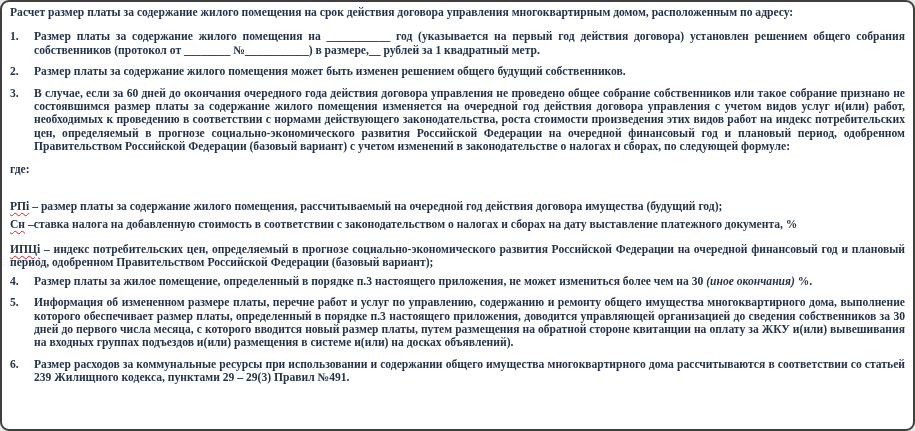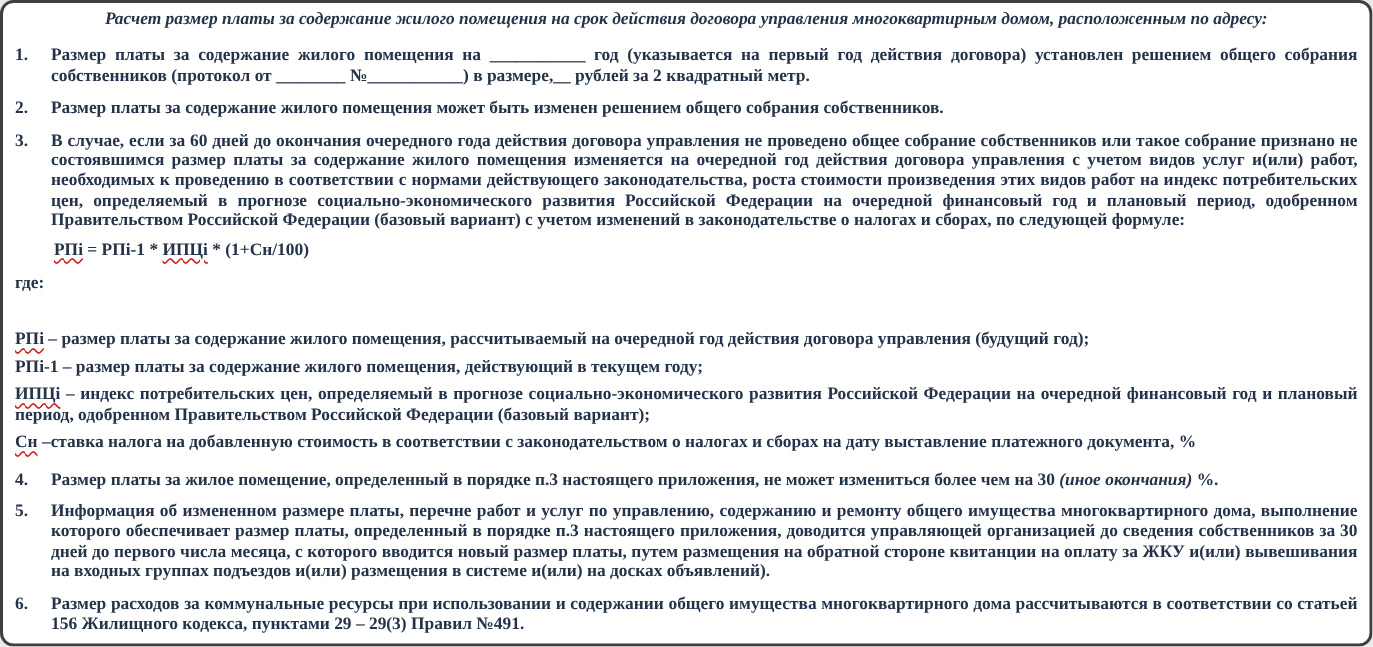--- a/index.html
+++ b/index.html
@@ -10,21 +10,21 @@
     background: #ffffff;
     border: 2px solid #3f3f3f;
     border-radius: 9px;
     padding: 4px 8px 5px 8px;
     font-family: "Liberation Serif", "DejaVu Serif", serif;
     font-weight: bold;
     font-size: 11.6px;
     line-height: 13.4px;
     color: #243349;
   }
-  .title { text-align: center; font-style: italic; }
+  .title { text-align: left; }
   .title-block { margin-bottom: 11px; }
   .item { display: flex; margin-bottom: 8px; }
   .item .num { flex: 0 0 24px; }
   .item .body { flex: 1; text-align: justify; }
   .formula { margin: 6px 0 5px 26px; }
   .where { margin: 9px 0 24px 0; }
   .def { text-align: justify; margin-bottom: 5px; }
   .def-last { margin-bottom: 11px; }
   .wavy {
     text-decoration-line: underline;
@@ -39,63 +39,57 @@
 <body>
 
 <div class="page">
 
   <div class="title-block">
     <div class="title">Расчет размер платы за содержание жилого помещения на срок действия договора управления многоквартирным домом, расположенным по адресу:</div>
   </div>
 
   <div class="item">
     <span class="num">1.</span>
-    <div class="body">Размер платы за содержание жилого помещения на ___________ год (указывается на первый год действия договора) установлен решением общего собрания собственников (протокол от ________ №___________) в размере,__ рублей за 2 квадратный метр.</div>
+    <div class="body">Размер платы за содержание жилого помещения на ___________ год (указывается на первый год действия договора) установлен решением общего собрания собственников (протокол от ________ №___________) в размере,__ рублей за 1 квадратный метр.</div>
   </div>
 
   <div class="item">
     <span class="num">2.</span>
-    <div class="body">Размер платы за содержание жилого помещения может быть изменен решением общего собрания собственников.</div>
+    <div class="body">Размер платы за содержание жилого помещения может быть изменен решением общего будущий собственников.</div>
   </div>
 
   <div class="item" style="margin-bottom:0;">
     <span class="num">3.</span>
     <div class="body">В случае, если за 60 дней до окончания очередного года действия договора управления не проведено общее собрание собственников или такое собрание признано не состоявшимся размер платы за содержание жилого помещения изменяется на очередной год действия договора управления с учетом видов услуг и(или) работ, необходимых к проведению в соответствии с нормами действующего законодательства, роста стоимости произведения этих видов работ на индекс потребительских цен, определяемый в прогнозе социально-экономического развития Российской Федерации на очередной финансовый год и плановый период, одобренном Правительством Российской Федерации (базовый вариант) с учетом изменений в законодательстве о налогах и сборах, по следующей формуле:</div>
   </div>
 
-  <div class="formula">
-    <span class="wavy">РПi</span><span> = РПi-1 * </span><span class="wavy">ИПЦi</span><span> * (1+Сн/100)</span>
-  </div>
 
   <div class="where">где:</div>
 
   <div class="def">
-    <span class="wavy">РПi</span><span> – размер платы за содержание жилого помещения, рассчитываемый на очередной год действия договора управления (будущий год);</span>
+    <span class="wavy">РПi</span><span> – размер платы за содержание жилого помещения, рассчитываемый на очередной год действия договора имущества (будущий год);</span>
   </div>
 
-  <div class="def">
-    <span>РПi-1</span><span> – размер платы за содержание жилого помещения, действующий в текущем году;</span>
+
+  <div class="def def-last">
+    <span class="wavy">Сн</span><span> –ставка налога на добавленную стоимость в соответствии с законодательством о налогах и сборах на дату выставление платежного документа, %</span>
   </div>
 
   <div class="def">
     <span class="wavy">ИПЦi</span><span> – индекс потребительских цен, определяемый в прогнозе социально-экономического развития Российской Федерации на очередной финансовый год и плановый период, одобренном Правительством Российской Федерации (базовый вариант);</span>
-  </div>
-
-  <div class="def def-last">
-    <span class="wavy">Сн</span><span> –ставка налога на добавленную стоимость в соответствии с законодательством о налогах и сборах на дату выставление платежного документа, %</span>
   </div>
 
   <div class="item">
     <span class="num">4.</span>
     <div class="body"><span>Размер платы за жилое помещение, определенный в порядке п.3 настоящего приложения, не может измениться более чем на 30 </span><span class="it">(иное окончания)</span><span> %.</span></div>
   </div>
 
   <div class="item">
     <span class="num">5.</span>
     <div class="body">Информация об измененном размере платы, перечне работ и услуг по управлению, содержанию и ремонту общего имущества многоквартирного дома, выполнение которого обеспечивает размер платы, определенный в порядке п.3 настоящего приложения, доводится управляющей организацией до сведения собственников за 30 дней до первого числа месяца, с которого вводится новый размер платы, путем размещения на обратной стороне квитанции на оплату за ЖКУ и(или) вывешивания на входных группах подъездов и(или) размещения в системе и(или) на досках объявлений).</div>
   </div>
 
   <div class="item" style="margin-bottom:0;">
     <span class="num">6.</span>
-    <div class="body">Размер расходов за коммунальные ресурсы при использовании и содержании общего имущества многоквартирного дома рассчитываются в соответствии со статьей 156 Жилищного кодекса, пунктами 29 – 29(3) Правил №491.</div>
+    <div class="body">Размер расходов за коммунальные ресурсы при использовании и содержании общего имущества многоквартирного дома рассчитываются в соответствии со статьей 239 Жилищного кодекса, пунктами 29 – 29(3) Правил №491.</div>
   </div>
 
 </div>
 
 </body></html>

